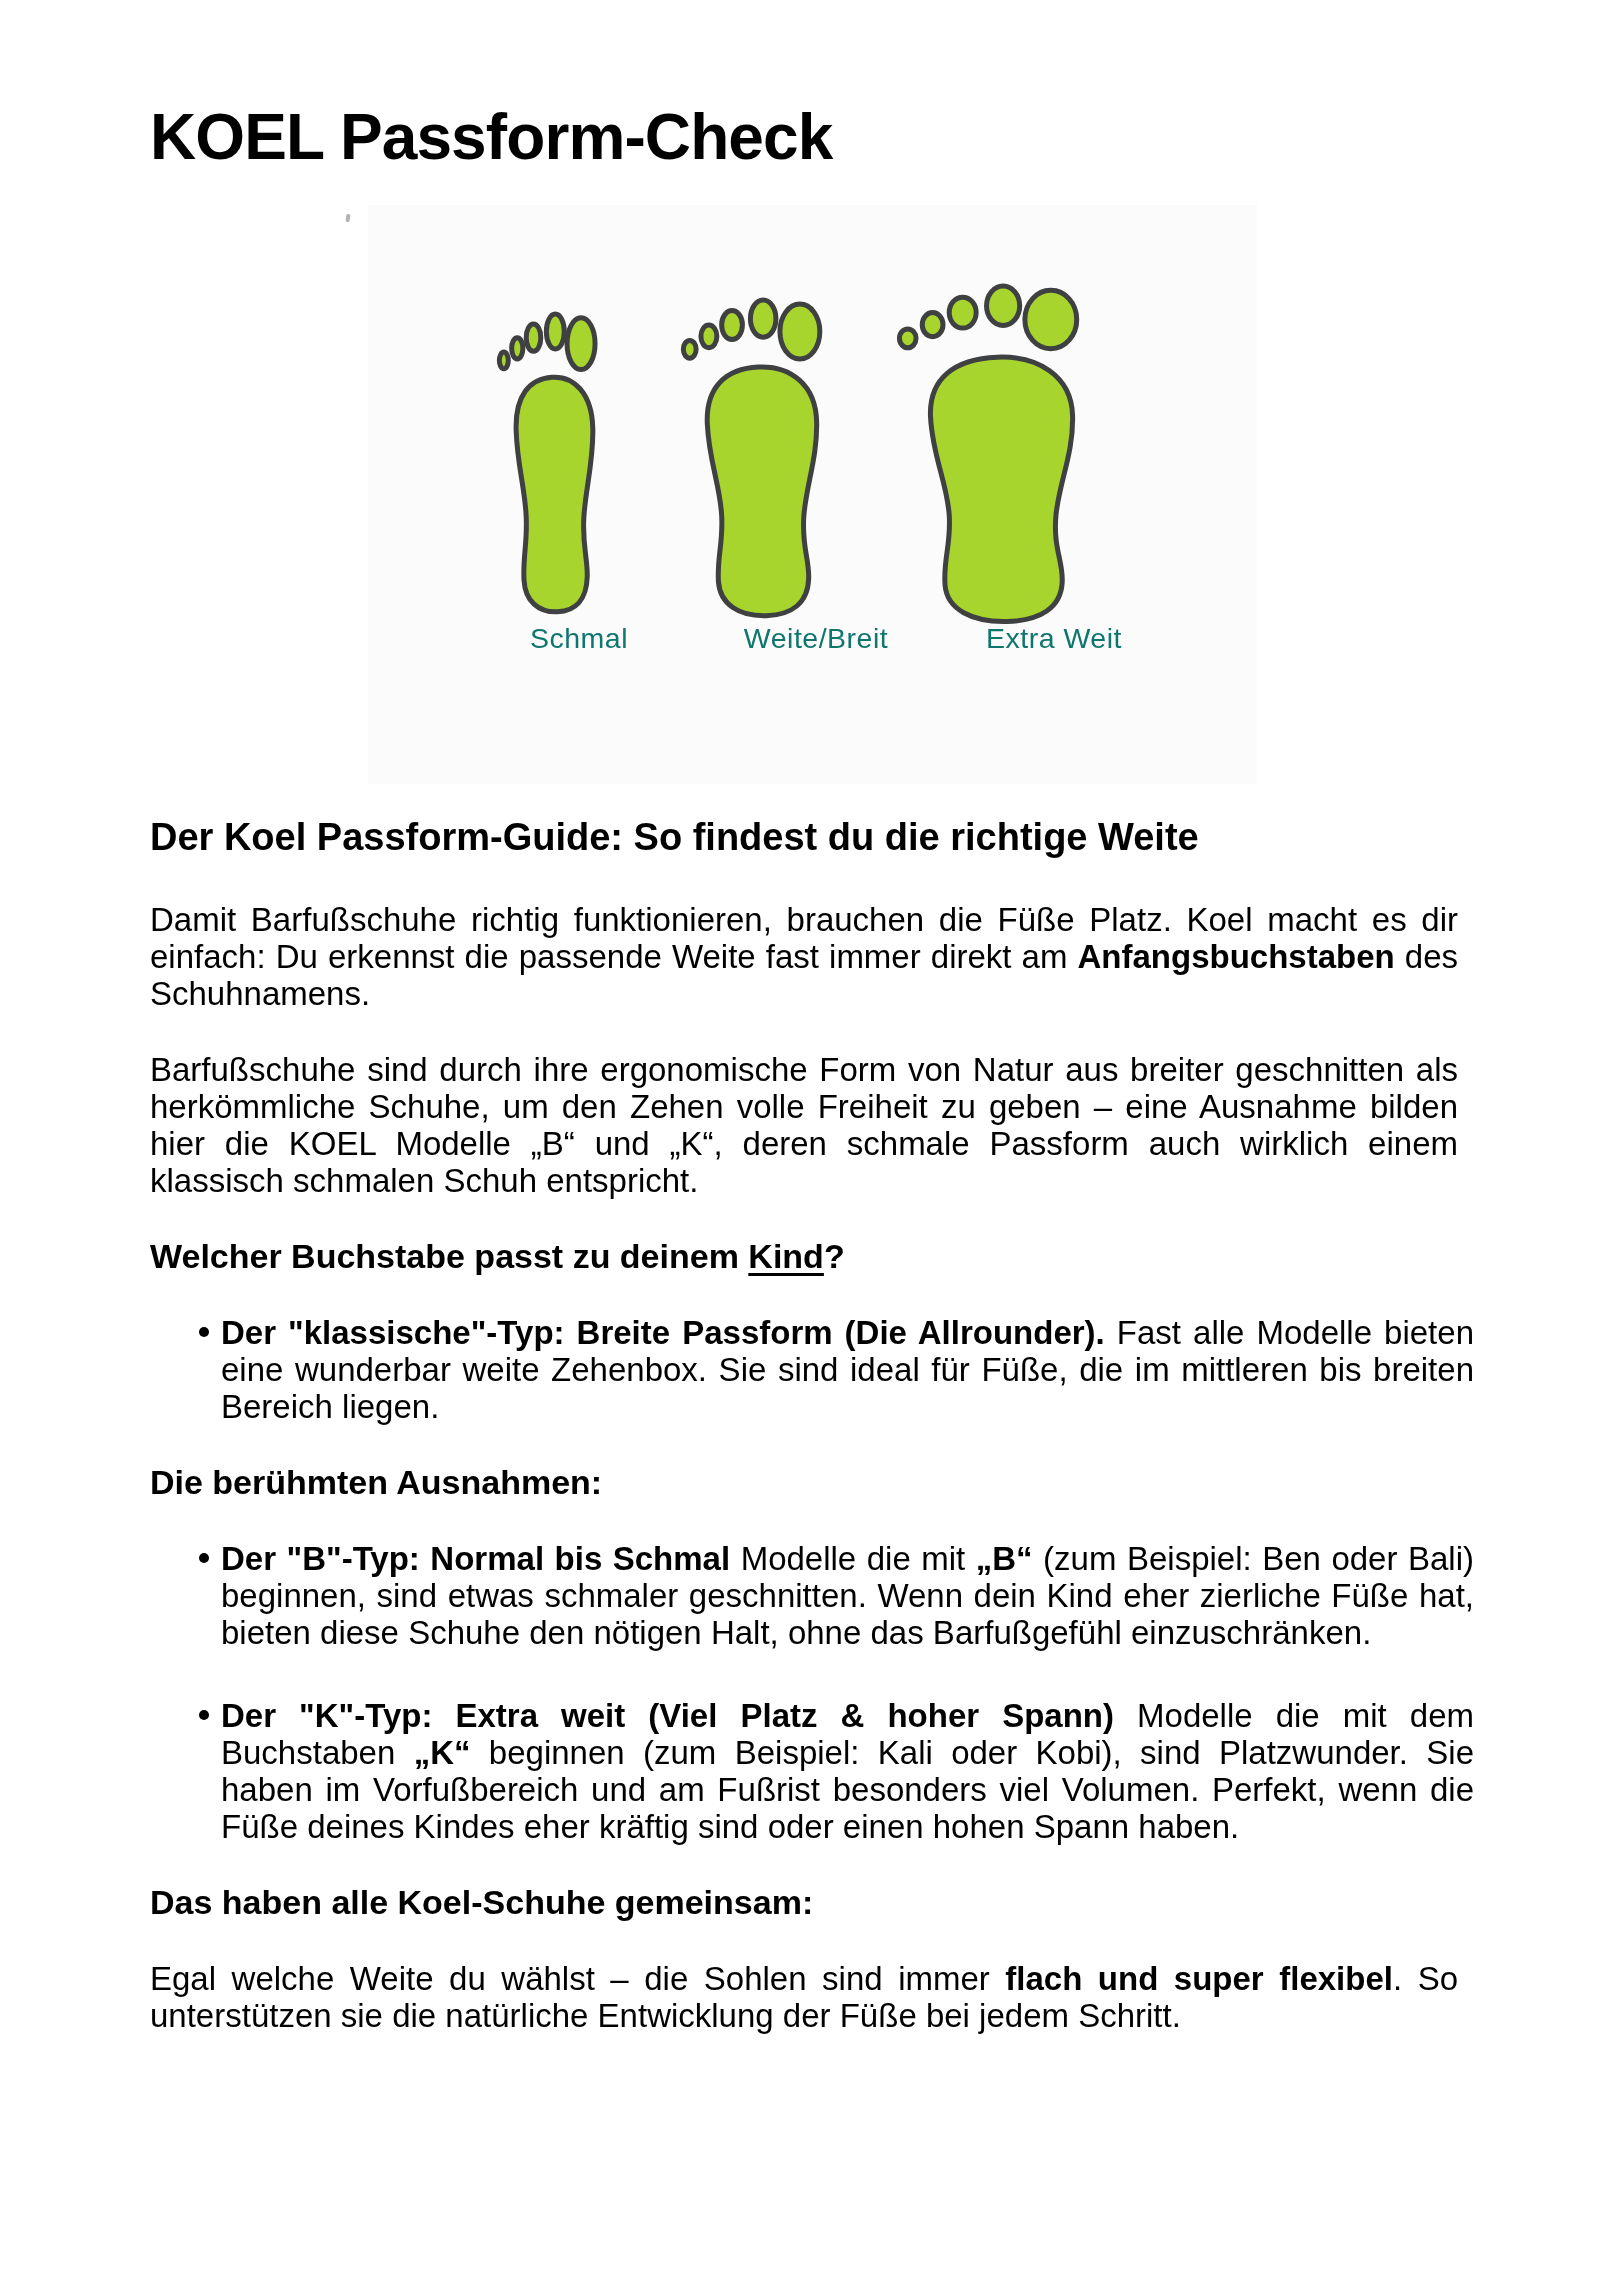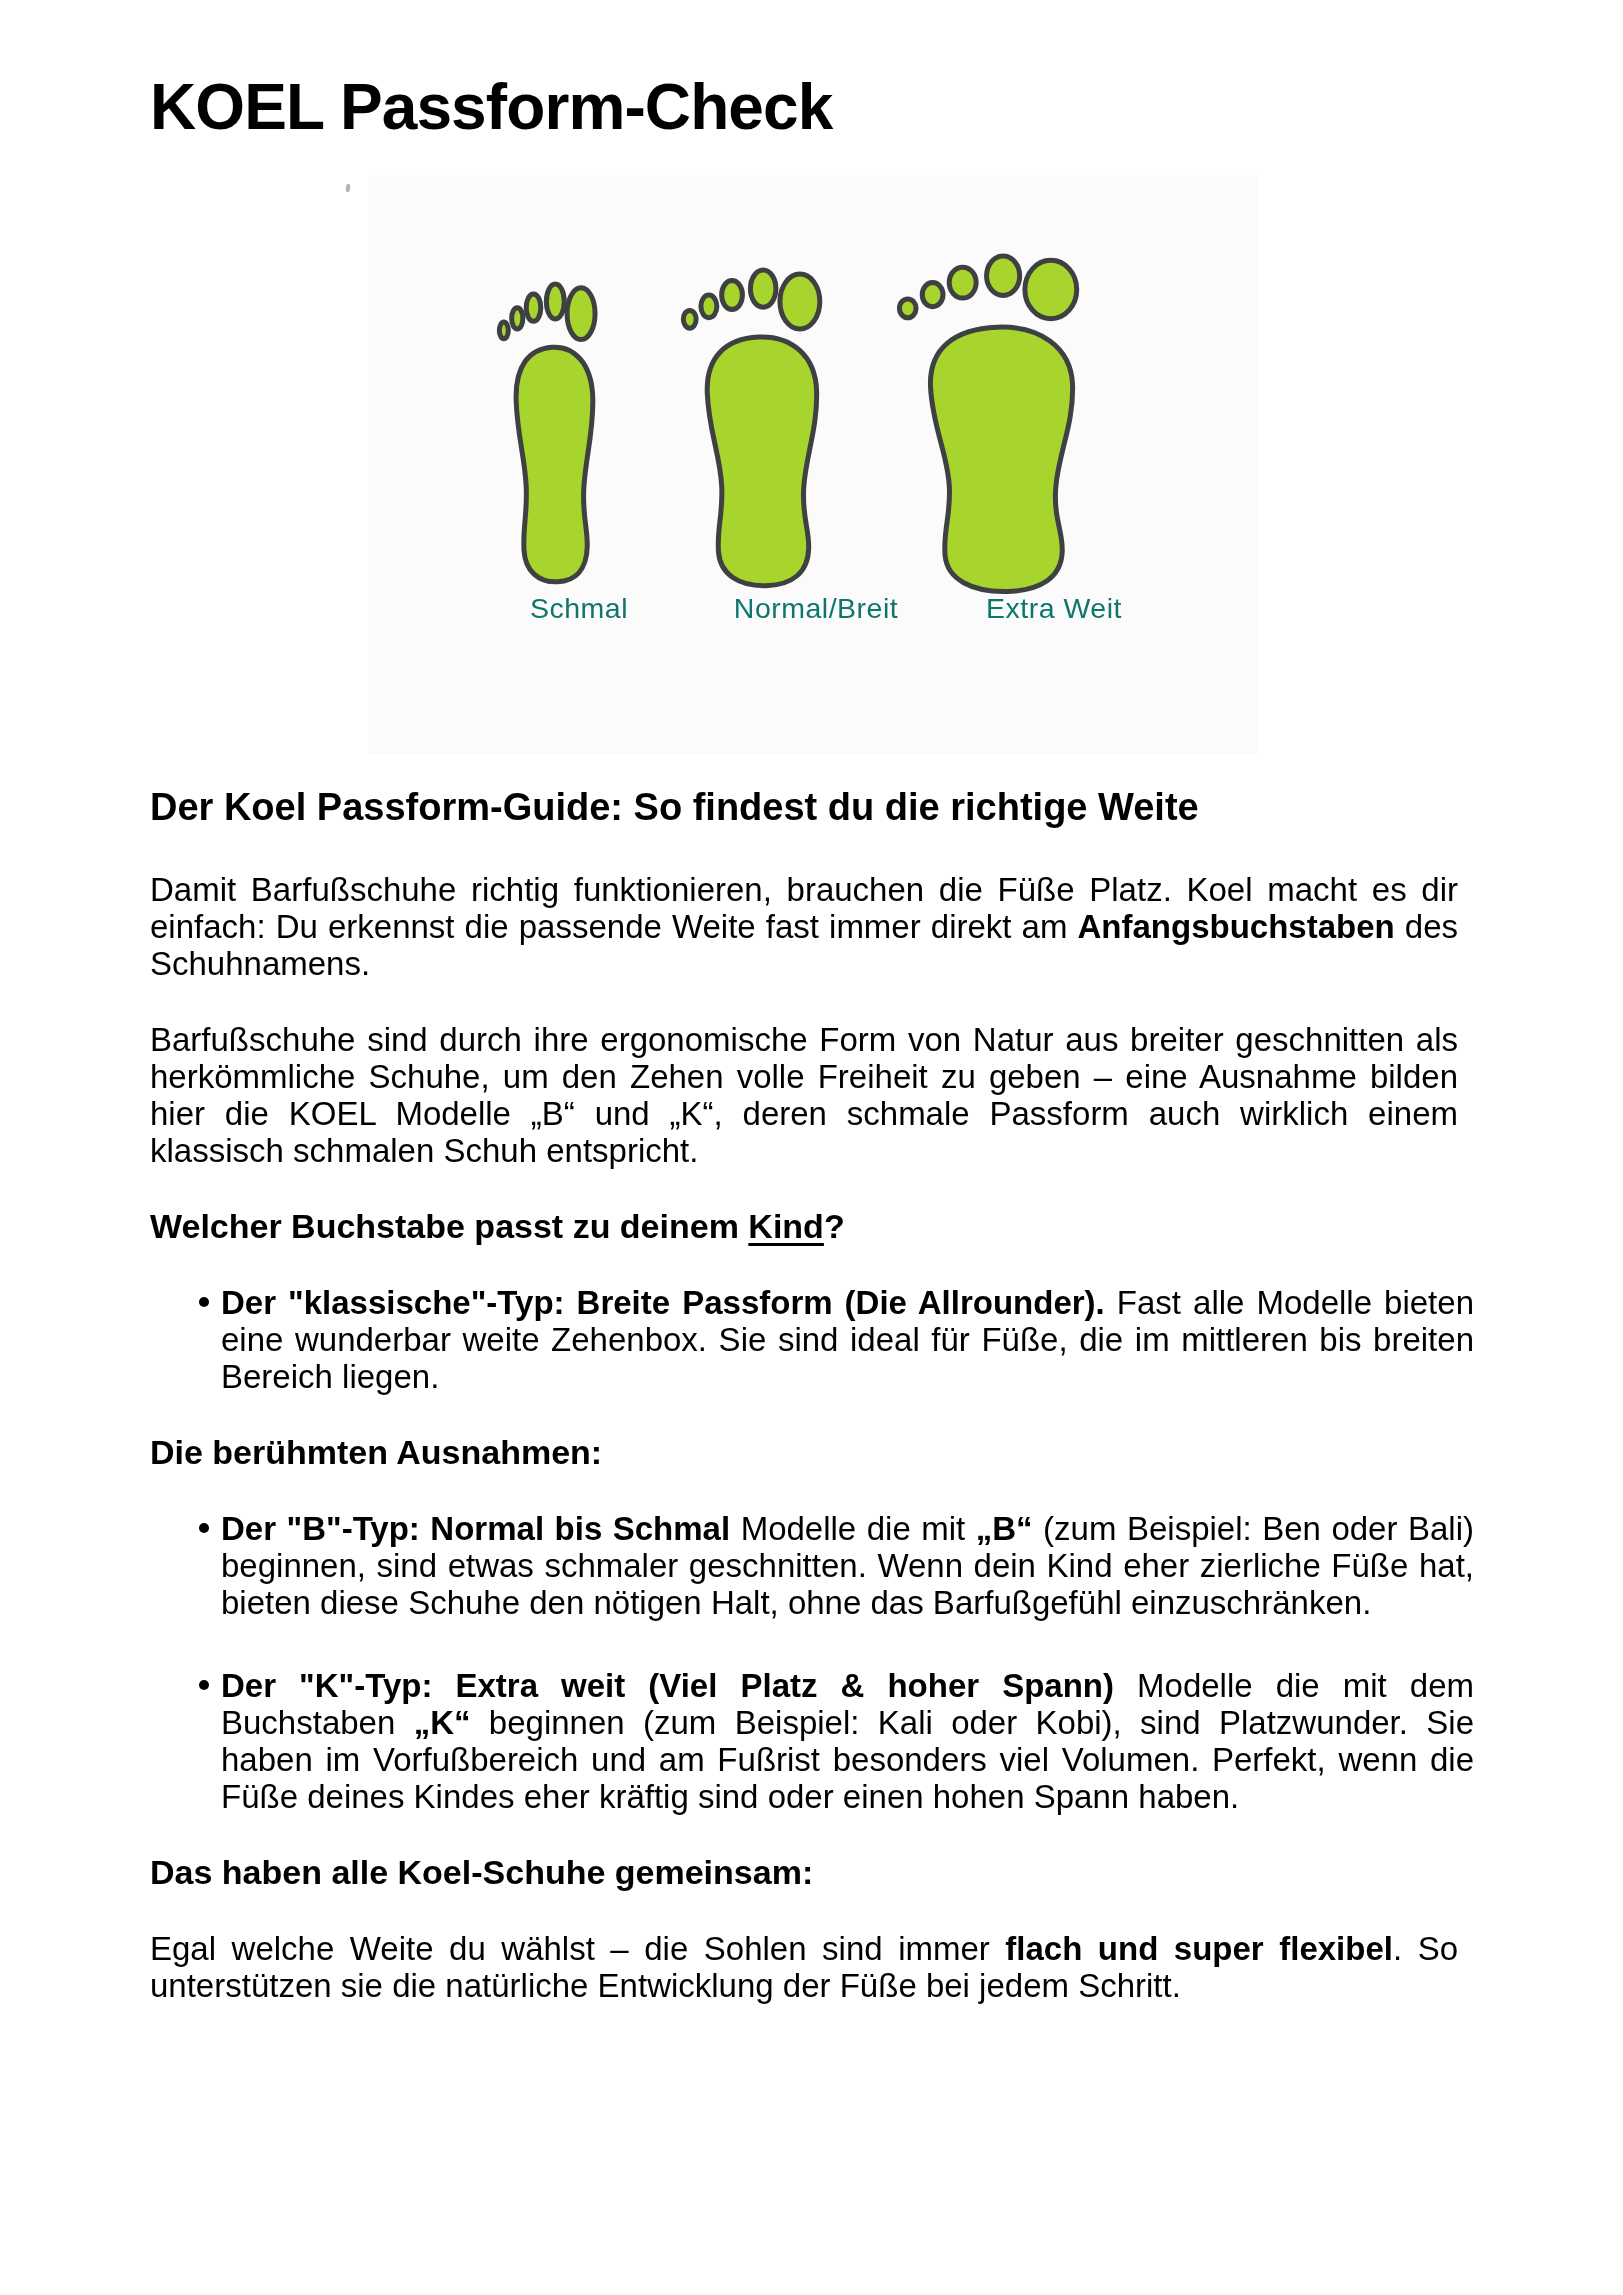--- a/index.html
+++ b/index.html
@@ -1,20 +1,20 @@
 <!DOCTYPE html>
 <html style="font-size:14.7px"><head>
 <meta charset="utf-8">
 <style>
   html,body{margin:0;padding:0;background:#ffffff;}
   .page{
     position:relative;
     width:1624px;height:2288px;
     box-sizing:border-box;
-    padding:72px 150px 0 150px;
+    padding:102px 150px 0 150px;
     background:#ffffff;
     font-family:"Liberation Sans","DejaVu Sans",sans-serif;
     color:#000000;
     overflow:hidden;
   }
   h1.doc-title{
     margin:0;
     font-size:64px;line-height:70px;
     font-weight:bold;letter-spacing:-0.9px;
   }
@@ -110,21 +110,21 @@
       <g transform="translate(425,108) scale(0.87,0.88)">
           <use href="#foot-shape"></use>
         </g>
       <g transform="translate(685,93) scale(1.13,0.935)">
           <use href="#foot-shape"></use>
         </g>
     </svg>
 
     <div class="fig-labels">
       <span class="lbl-1">Schmal</span>
-      <span class="lbl-2">Normal/Breit</span>
+      <span class="lbl-2">Weite/Breit</span>
       <span class="lbl-3">Extra Weit</span>
     </div>
   </figure>
 
   <h2 class="guide-heading">Der Koel Passform-Guide: So findest du die richtige Weite</h2>
 
   <p><span>Damit Barfußschuhe richtig funktionieren, brauchen die Füße Platz. Koel macht es dir einfach: Du erkennst die passende Weite fast immer direkt am </span><b>Anfangsbuchstaben</b><span> des Schuhnamens.</span></p>
 
   <p>Barfußschuhe sind durch ihre ergonomische Form von Natur aus breiter geschnitten als herkömmliche Schuhe, um den Zehen volle Freiheit zu geben – eine Ausnahme bilden hier die KOEL Modelle „B“ und „K“, deren schmale Passform auch wirklich einem klassisch schmalen Schuh entspricht.</p>
 

